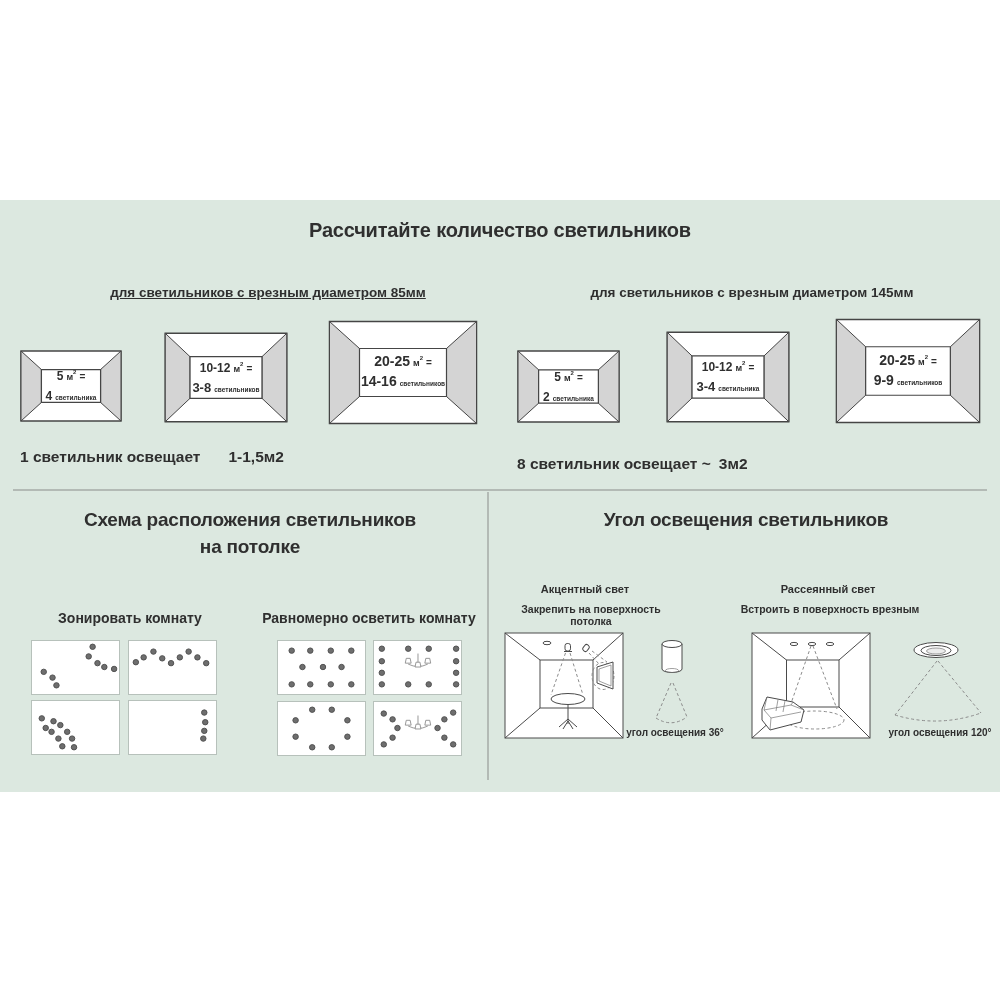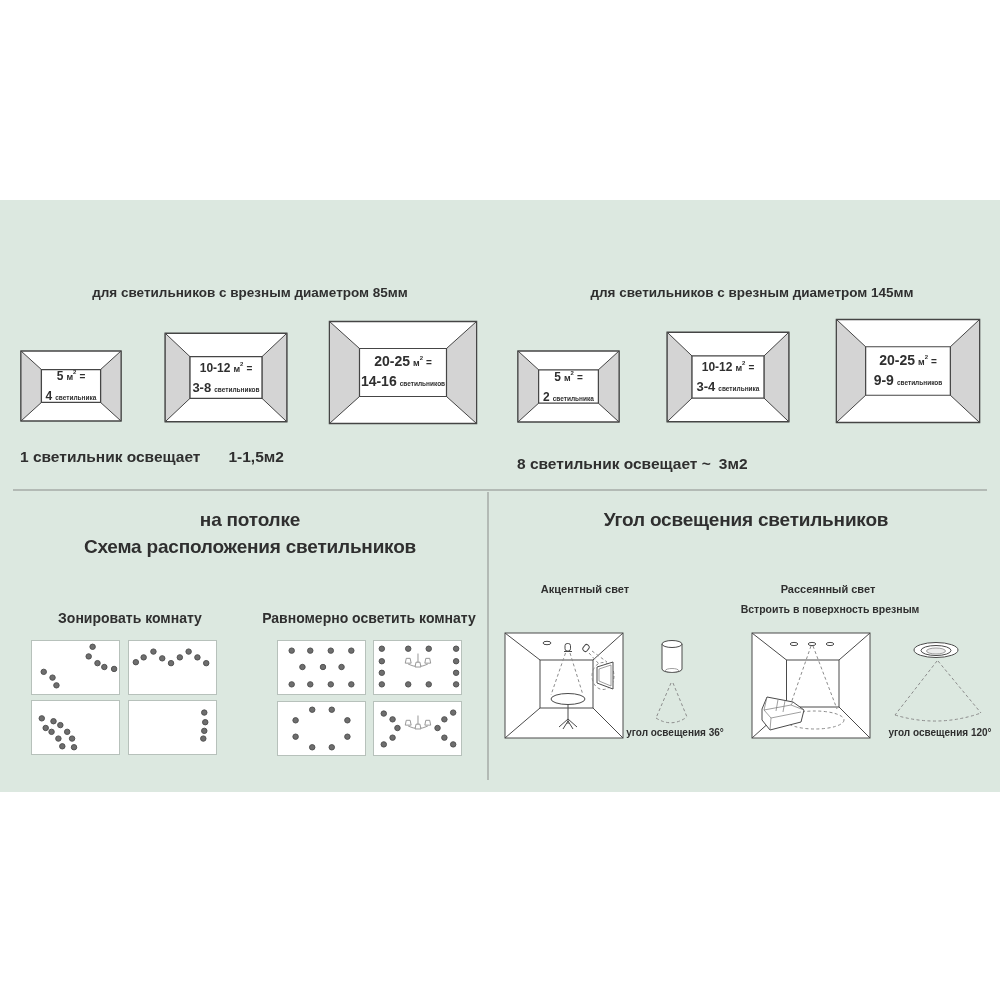--- a/index.html
+++ b/index.html
@@ -5,21 +5,21 @@
   html,body{margin:0;padding:0;}
   body{
     width:1000px;height:1000px;position:relative;background:#ffffff;
     font-family:"Liberation Sans",sans-serif;color:#2f2f2f;overflow:hidden;
   }
   .panel{position:absolute;left:0;top:200px;width:1000px;height:592px;background:#dce8e0;}
   .abs{position:absolute;}
   .ctr{text-align:center;}
   .main-title{left:0;top:19px;width:100%;font-size:20px;font-weight:800;letter-spacing:-0.2px;}
   .sec-header{top:85px;width:440px;font-size:13.5px;font-weight:800;}
-  .sec-header.l{left:30px;}
+  .sec-header.l{left:48px;text-decoration:underline;}
   .sec-header.r{left:532px;}
   .cbox{position:absolute;}
   .cbox svg.frame{position:absolute;left:0;top:0;width:100%;height:100%;}
   .cbox-label{position:absolute;left:21%;top:26%;width:58%;height:46%;
     display:flex;flex-direction:column;align-items:center;justify-content:center;line-height:1.25;}
   .cl1,.cl2{white-space:nowrap;font-weight:800;}
   .cl1 .big{font-size:12px;}
   .cl1 .unit{font-size:9px;margin-left:3px;}
   .cl1 sup{font-size:6px;}
   .cl1 .eq{font-size:10px;margin-left:3px;}
@@ -62,20 +62,21 @@
   <symbol id="cframe" viewBox="0 0 100 70" preserveAspectRatio="none">
     <rect x="1" y="1" width="98" height="68" fill="#ffffff" stroke="#454545" stroke-width="1.5" vector-effect="non-scaling-stroke"></rect>
     <polygon points="1,1 21,19 21,51 1,69" fill="#d4d4d4" stroke="#454545" stroke-width="1" vector-effect="non-scaling-stroke"></polygon>
     <polygon points="99,1 79,19 79,51 99,69" fill="#d4d4d4" stroke="#454545" stroke-width="1" vector-effect="non-scaling-stroke"></polygon>
     <rect x="21" y="19" width="58" height="32" fill="#ffffff" stroke="#454545" stroke-width="1.2" vector-effect="non-scaling-stroke"></rect>
   </symbol>
 </svg>
 
 <div class="panel">
 
+  <div class="abs ctr main-title">Рассчитайте количество светильников</div>
 
   <div class="abs ctr sec-header l">для светильников с врезным диаметром 85мм</div>
 
   <div class="cbox size-s" style="left:20px;top:150px;width:102px;height:72px">
     <svg class="frame">
         <use href="#cframe" width="100%" height="100%"></use>
       </svg>
     <div class="cbox-label">
       <div class="cl1"><span class="big">5</span><span class="unit">м</span><sup>2</sup><span class="eq">=</span></div>
       <div class="cl2"><span class="big">4</span><span class="small">светильника</span></div>
@@ -139,22 +140,22 @@
   </div>
 
   <div class="abs note r">
     <span>8 светильник освещает ~</span><span class="val">3м2</span>
   </div>
 
   <div class="abs hdiv"></div>
   <div class="abs vdiv"></div>
 
   <div class="abs ctr schemes-title">
+    <div>Схема расположения светильников</div>
     <div>на потолке</div>
-    <div>Схема расположения светильников</div>
   </div>
   <div class="abs ctr sub-label zoning-label">Зонировать комнату</div>
   <div class="abs ctr sub-label uniform-label">Равномерно осветить комнату</div>
 
   <div class="dotrect" style="left:31px;top:440px">
     <svg viewBox="0 0 89 55" preserveAspectRatio="none">
         <circle cx="62" cy="6" r="2.8" fill="#6e6e6e" stroke="#4f4f4f" stroke-width="1"></circle>
         <circle cx="58" cy="16" r="2.8" fill="#6e6e6e" stroke="#4f4f4f" stroke-width="1"></circle>
         <circle cx="67" cy="23" r="2.8" fill="#6e6e6e" stroke="#4f4f4f" stroke-width="1"></circle>
         <circle cx="74" cy="27" r="2.8" fill="#6e6e6e" stroke="#4f4f4f" stroke-width="1"></circle>
@@ -267,20 +268,21 @@
         <circle cx="81" cy="11" r="2.8" fill="#6e6e6e" stroke="#4f4f4f" stroke-width="1"></circle>
         <circle cx="72" cy="18" r="2.8" fill="#6e6e6e" stroke="#4f4f4f" stroke-width="1"></circle>
         <circle cx="65" cy="27" r="2.8" fill="#6e6e6e" stroke="#4f4f4f" stroke-width="1"></circle>
         <circle cx="72" cy="37" r="2.8" fill="#6e6e6e" stroke="#4f4f4f" stroke-width="1"></circle>
         <circle cx="81" cy="44" r="2.8" fill="#6e6e6e" stroke="#4f4f4f" stroke-width="1"></circle>
       </svg>
   </div>
 
   <div class="abs ctr angles-title">Угол освещения светильников</div>
   <div class="abs ctr light-label accent-label">Акцентный свет</div>
+  <div class="abs ctr light-sub accent-sub">Закрепить на поверхность потолка</div>
   <div class="abs ctr light-label diffuse-label">Рассеянный свет</div>
   <div class="abs ctr light-sub diffuse-sub">Встроить в поверхность врезным</div>
 
   <svg class="abs" style="left:504px;top:432px" width="120" height="107" viewBox="0 0 120 107">
     <rect x="1" y="1" width="118" height="105" class="wfill"></rect>
     <rect x="36" y="28" width="53" height="48" class="wfill"></rect>
     <line x1="1" y1="1" x2="36" y2="28" class="ln"></line>
     <line x1="119" y1="1" x2="89" y2="28" class="ln"></line>
     <line x1="1" y1="106" x2="36" y2="76" class="ln"></line>
     <line x1="119" y1="106" x2="89" y2="76" class="ln"></line>

